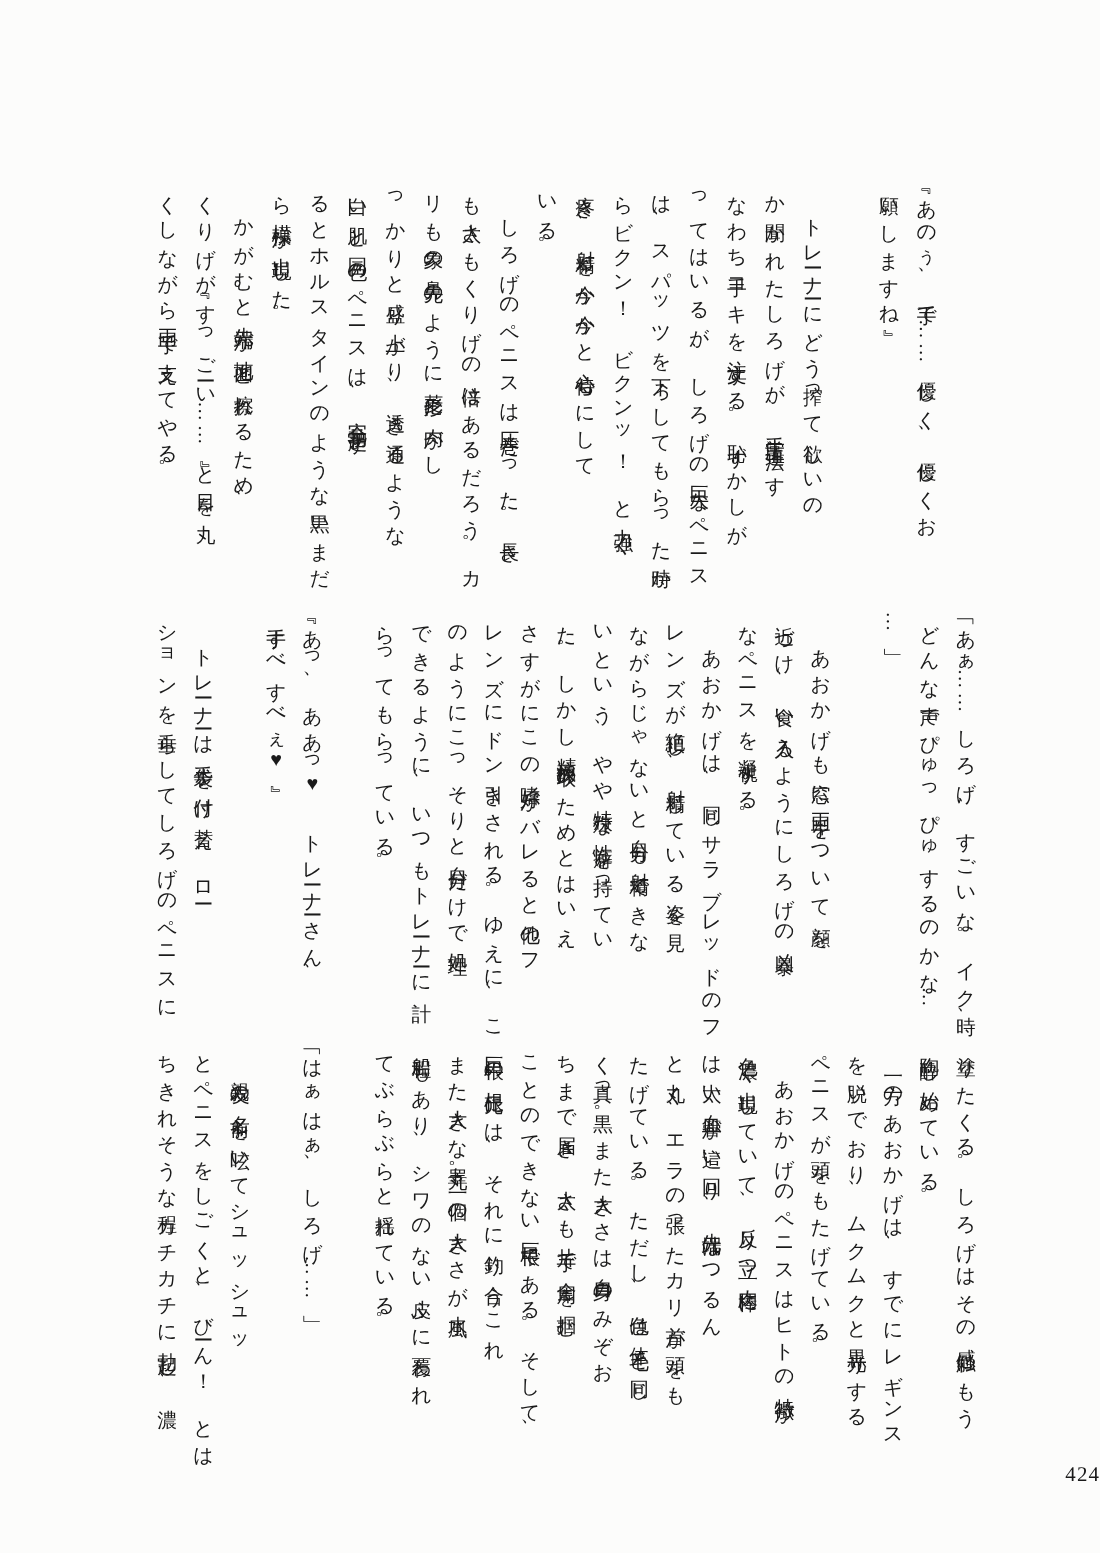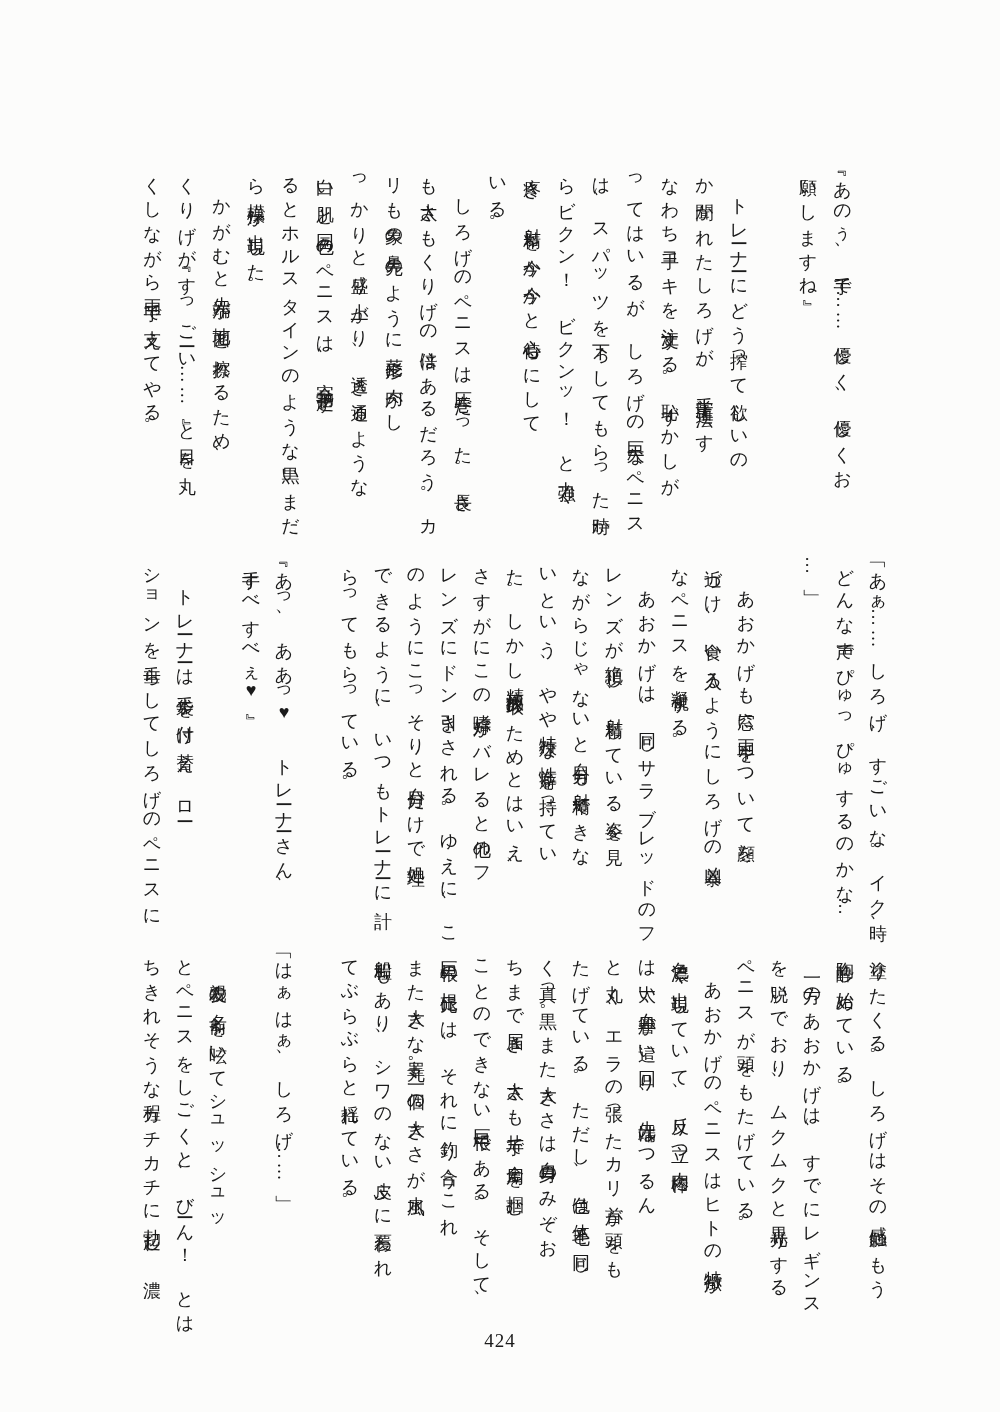--- a/index.html
+++ b/index.html
@@ -24,21 +24,21 @@
     margin: 0; padding: 0;
     height: 100%;
     white-space: nowrap; 
   }
   .band-top    { top: 165px; right: 106px; line-height: 34.5px; }
   .band-middle { top: 556px; right: 106px; line-height: 33px; }
   .band-bottom { top: 947px; right: 106px; line-height: 33px; }
   .page-number {
     position: absolute;
     top: 1330px; left: 0; width: 100%;
-    text-align: center;
+    text-align: right;
     font-size: 19px;
     letter-spacing: 1px;
     color: var(--ink, #1a1a1a);
   }
 </style>
 </head>
 <body>
 
 <div class="page">
   <div class="band band-top">

